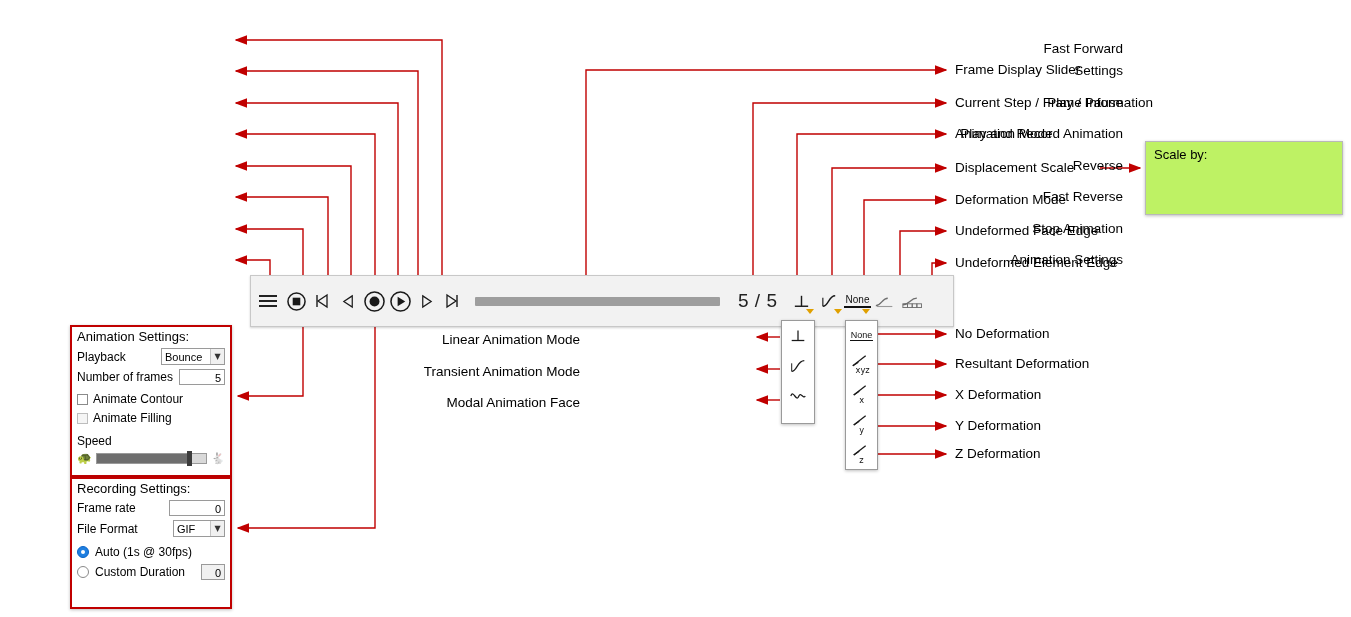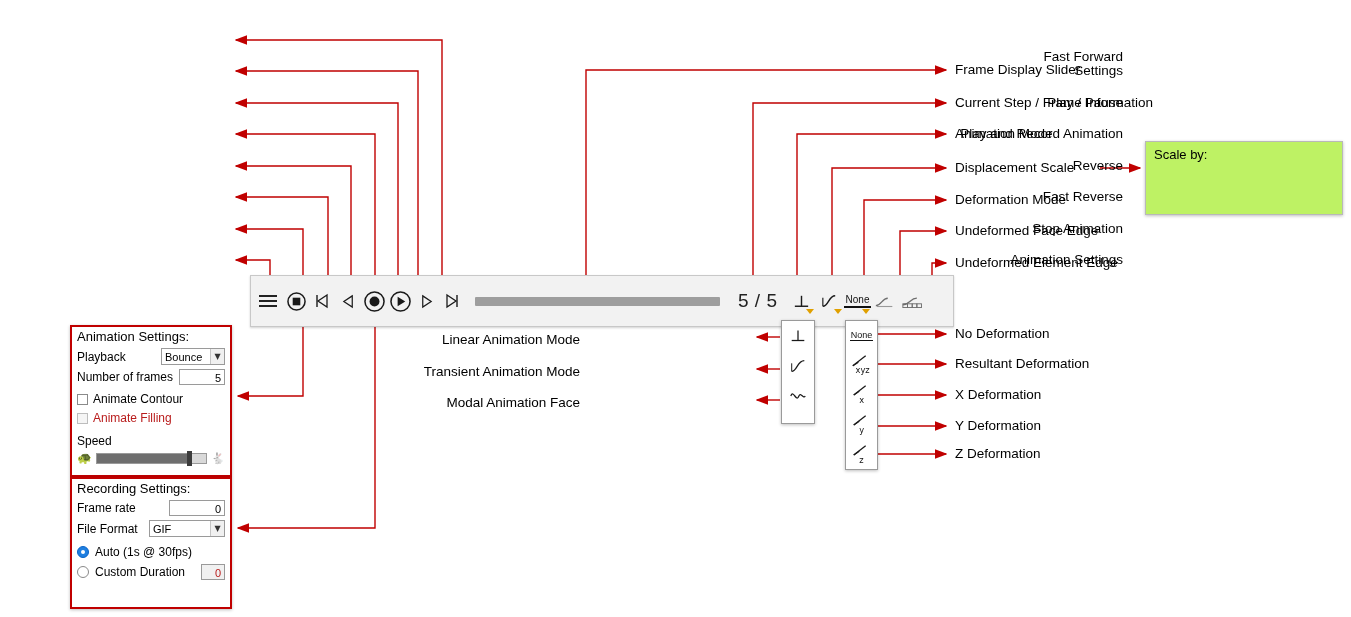--- a/index.html
+++ b/index.html
@@ -96,21 +96,21 @@
   }
   .cb.dis{border-color:#bdbdbd;background:#f5f5f5;}
   .radio{
     width:12px;height:12px;border:1px solid #8a8a8a;border-radius:50%;
     background:#fff;display:inline-block;margin-right:6px;box-sizing:border-box;position:relative;
   }
   .radio.on{border-color:#0a64c8;background:#1f7fe0;}
   .radio.on::after{
     content:"";position:absolute;left:3px;top:3px;width:4px;height:4px;border-radius:50%;background:#fff;
   }
-  .dis-txt{color:#b91c1c;}
+  .dis-txt{color:#000000;}
 
   
   .speed-track{height:9px;background:#d9d9d9;border:1px solid #9a9a9a;flex:1 1 auto;position:relative;}
   .speed-fill{position:absolute;left:0;top:0;bottom:0;width:84%;background:#6e6e6e;}
   .speed-thumb{position:absolute;right:13%;top:-3px;width:5px;height:15px;background:#3c3c3c;}
 
   
   .flyout{
     position:absolute;background:#fff;border:1px solid #9a9a9a;
     box-shadow:0 1px 3px rgba(0,0,0,.25);
@@ -167,21 +167,21 @@
     <path d="M876,454 L946,454"></path>
 
     <path d="M303,320 L303,396 L238,396"></path>
     <path d="M375,320 L375,528 L238,528"></path>
 
     <path d="M1100,168 L1140,168"></path>
   </g>
 </svg>
 
 <div class="layer">
-  <div class="lbl right-al" style="top:50px;right:228px;">Fast Forward</div>
+  <div class="lbl right-al" style="top:42px;right:228px;">Fast Forward</div>
   <div class="lbl right-al" style="top:64px;right:228px;">Settings</div>
   <div class="lbl right-al" style="top:96px;right:228px;">Play / Pause</div>
   <div class="lbl right-al" style="top:127px;right:228px;">Play and Record Animation</div>
   <div class="lbl right-al" style="top:159px;right:228px;">Reverse</div>
   <div class="lbl right-al" style="top:190px;right:228px;">Fast Reverse</div>
   <div class="lbl right-al" style="top:222px;right:228px;">Stop Animation</div>
   <div class="lbl right-al" style="top:253px;right:228px;">Animation Settings</div>
 </div>
 
 <div class="layer">
@@ -353,21 +353,21 @@
 
   <div class="row" style="padding-top:3px;gap:16px;">
     <label>Frame rate</label>
     <span class="spacer"></span>
     <span class="inp" style="width:56px;text-align:right;line-height:16px;">0</span>
   </div>
 
   <div class="row" style="padding-top:3px;">
     <label>File Format</label>
     <span class="spacer"></span>
-    <span class="sel" style="width:76px;">
+    <span class="sel" style="width:52px;">
       <span>GIF</span>
       <span class="arrow glyph">▼</span>
     </span>
   </div>
 
   <div class="row" style="padding-top:7px;">
     <span class="radio on"></span>
     <label>Auto (1s @ 30fps)</label>
   </div>
 

